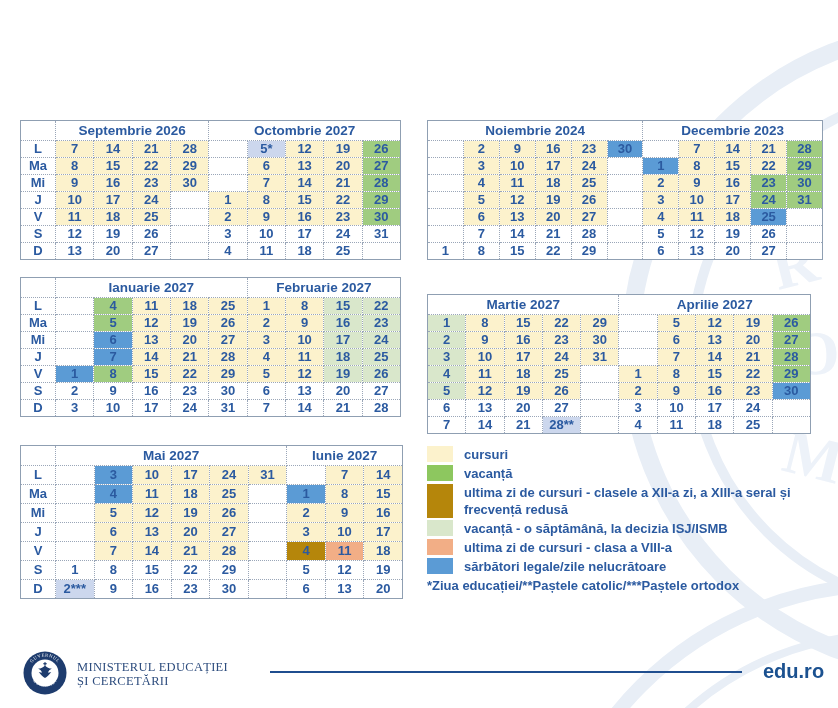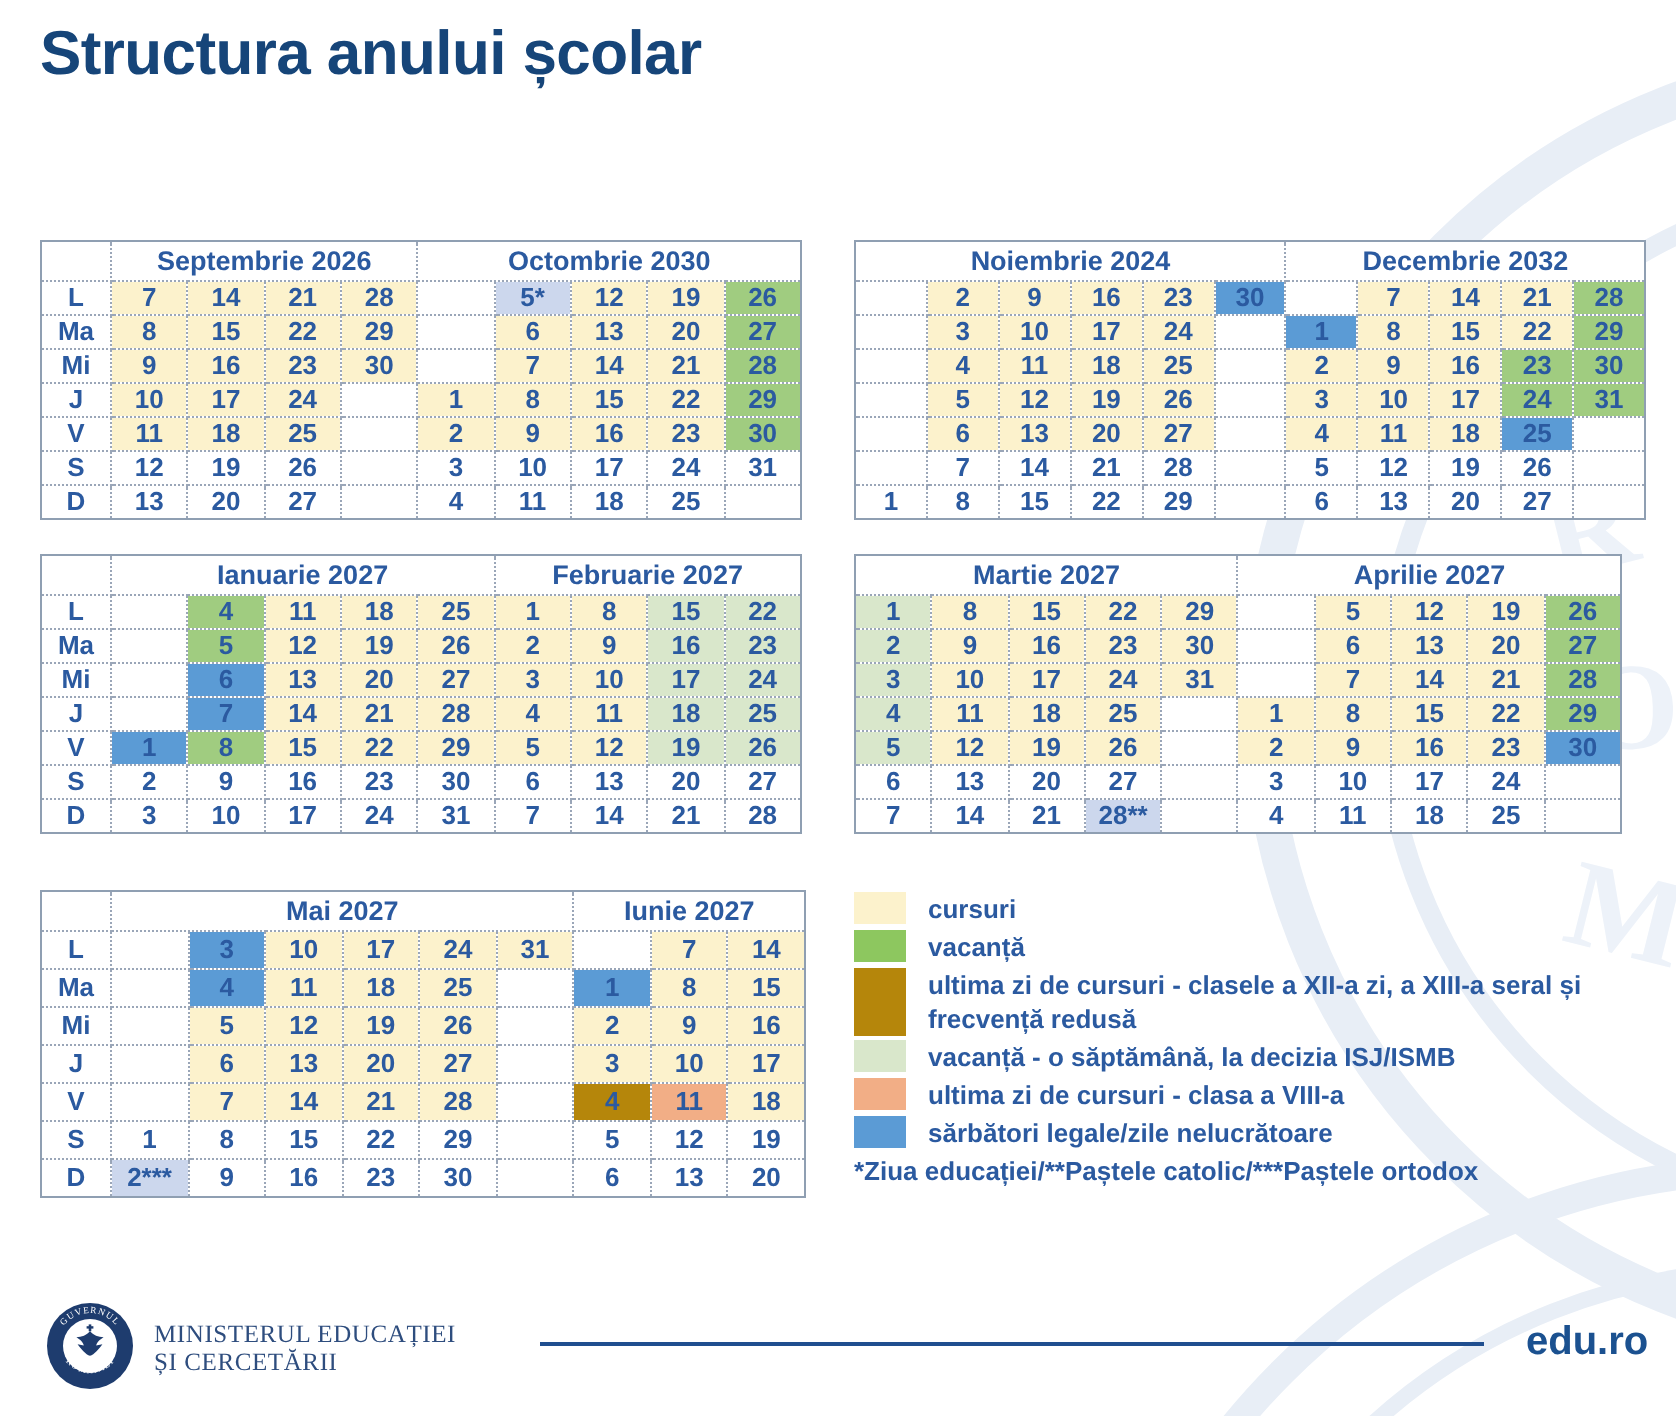--- a/index.html
+++ b/index.html
@@ -12,21 +12,21 @@
   
   .title{
     position:absolute;left:20px;top:8px;z-index:1;
     font-size:31px;font-weight:bold;color:#164579;line-height:38px;letter-spacing:-0.3px;
   }
   
   .twrap{position:absolute;z-index:1;}
   #t0{left:20px;top:120px;width:381px;}
   #t1{left:427px;top:120px;width:396px;}
   #t2{left:20px;top:277px;width:381px;}
-  #t3{left:427px;top:277px;width:384px;}
+  #t3{left:427px;top:294px;width:384px;}
   #t4{left:20px;top:445px;width:383px;}
   .cal{
     border-collapse:collapse;table-layout:fixed;width:100%;
     background:#ffffff;border:1px solid #8f9fb2;
   }
   .cal th,.cal td{
     border:1px dotted #9aa6b8;text-align:center;vertical-align:middle;
     font-weight:bold;color:#2b5aa0;padding:0;overflow:hidden;white-space:nowrap;
   }
   .cal thead th{height:19px;line-height:19px;font-size:13.5px;background:#ffffff;}
@@ -65,30 +65,29 @@
     <circle cx="885" cy="930" r="295" stroke-width="8"></circle>
   </g>
   <g fill="#edf2f9" font-family="Liberation Serif,serif" font-weight="bold" font-size="62">
     <text x="778" y="290" transform="rotate(-14 778 290)">R</text>
     <text x="792" y="375" transform="rotate(-2 792 375)">O</text>
     <text x="780" y="470" transform="rotate(14 780 470)">M</text>
   </g>
 </svg>
 
 <div class="title">
-  <div>Structura anului școlar</div>
 </div>
 
 <div id="t0" class="twrap">
     <table class="cal">
       <thead>
         <tr>
           <th class="corner"></th>
           <th colspan="4">Septembrie 2026</th>
-          <th colspan="5">Octombrie 2030</th>
+          <th colspan="5">Octombrie 2027</th>
         </tr>
       </thead>
       <tbody>
         <tr>
           <th>L</th>
           <td style="background: rgb(252, 242, 204);">7</td>
           <td style="background: rgb(252, 242, 204);">14</td>
           <td style="background: rgb(252, 242, 204);">21</td>
           <td style="background: rgb(252, 242, 204);">28</td>
           <td style="background: rgb(255, 255, 255);"></td>
@@ -170,21 +169,21 @@
           <td style="background: rgb(255, 255, 255);"></td>
         </tr>
       </tbody>
     </table>
   </div>
 <div id="t1" class="twrap">
     <table class="cal">
       <thead>
         <tr>
           <th colspan="6">Noiembrie 2024</th>
-          <th colspan="5">Decembrie 2032</th>
+          <th colspan="5">Decembrie 2023</th>
         </tr>
       </thead>
       <tbody>
         <tr>
           <td style="background: rgb(255, 255, 255);"></td>
           <td style="background: rgb(252, 242, 204);">2</td>
           <td style="background: rgb(252, 242, 204);">9</td>
           <td style="background: rgb(252, 242, 204);">16</td>
           <td style="background: rgb(252, 242, 204);">23</td>
           <td style="background: rgb(91, 155, 213);">30</td>

